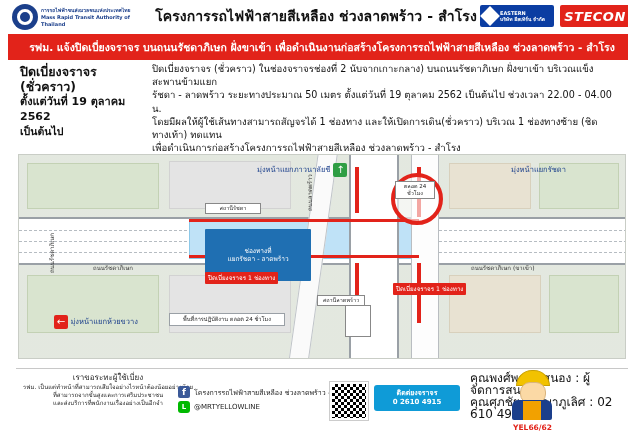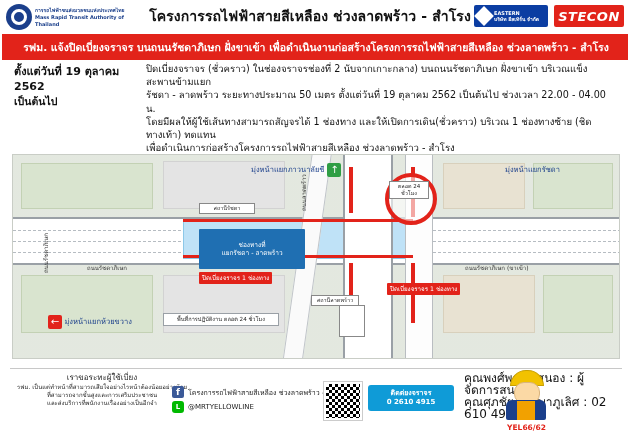--- a/index.html
+++ b/index.html
@@ -3,21 +3,21 @@
 <meta charset="utf-8">
 <style>
   html,body{margin:0;padding:0;}
   body{
     width:628px;height:435px;
     background:#ffffff;
     font-family:"DejaVu Sans","Liberation Sans",sans-serif;
     overflow:hidden;
     position:relative;
   }
-  .page{position:absolute;left:2px;top:0;width:552px;height:435px;background:#fff;box-sizing:border-box;}
+  .page{position:absolute;left:8px;top:0;width:552px;height:435px;background:#fff;box-sizing:border-box;}
 
   
   .header{position:absolute;left:0;top:0;width:628px;height:34px;background:#fff;}
   .mrta-logo{position:absolute;left:4px;top:2px;width:130px;height:30px;display:flex;align-items:center;gap:3px;}
   .mrta-mark{width:26px;height:26px;border-radius:50%;background:#1b3f8b;position:relative;flex:0 0 auto;}
   .mrta-mark:before{content:"";position:absolute;left:5px;top:5px;width:16px;height:16px;border-radius:50%;border:3px solid #fff;box-sizing:border-box;}
   .mrta-text{font-size:5px;line-height:7px;color:#1b3f8b;font-weight:bold;}
   .mrta-text .en{color:#1b3f8b;font-size:5px;}
 
   .head-title{position:absolute;left:138px;top:5px;width:340px;text-align:center;font-size:14px;font-weight:bold;color:#111;letter-spacing:0.1px;}
@@ -68,21 +68,21 @@
   
   .sign{position:absolute;font-size:7.5px;font-weight:normal;color:#1b3f8b;white-space:nowrap;}
   .sign .arrow{display:inline-block;background:#2f9e44;color:#fff;width:14px;height:14px;line-height:14px;text-align:center;border-radius:2px;margin-left:3px;vertical-align:middle;font-size:10px;}
   .sign.red .arrow{background:#e2231a;}
   .label{position:absolute;font-size:6px;color:#333;white-space:nowrap;}
   .label.v{transform:rotate(-90deg);transform-origin:left top;}
   .chip{position:absolute;font-size:6.2px;color:#fff;background:#e2231a;padding:1px 3px;border-radius:1px;white-space:nowrap;}
   .roundabout{position:absolute;width:44px;height:44px;border:4px solid #e2231a;border-radius:50%;background:rgba(255,255,255,0.6);}
   .detour-box{position:absolute;background:#ffffff;border:1px solid #9aa0a6;font-size:5.6px;color:#222;padding:2px;line-height:7px;text-align:center;}
   .signbox{position:absolute;background:#fff;border:1px solid #888;font-size:5.5px;line-height:7px;text-align:center;color:#222;padding:1px;}
-  .bluebox{position:absolute;background:#1f6fb2;color:#fff;font-size:6.5px;text-align:center;padding:12px 3px;line-height:8px;border-radius:1px;white-space:nowrap;}
+  .bluebox{position:absolute;background:#1f6fb2;color:#fff;font-size:6.5px;text-align:center;padding:18px 3px;line-height:8px;border-radius:1px;white-space:nowrap;}
 
   
   .footdiv{position:absolute;left:8px;top:368px;width:612px;height:0;border-top:1px solid #c8c8c8;}
   .apology{position:absolute;left:10px;top:372px;width:180px;font-size:8px;color:#222;line-height:11px;text-align:center;}
   .social{position:absolute;left:170px;top:386px;width:210px;}
   .soc-row{display:flex;align-items:center;gap:4px;margin-bottom:3px;}
   .soc-ico{width:12px;height:12px;border-radius:2px;color:#fff;font-size:9px;font-weight:bold;display:flex;align-items:center;justify-content:center;flex:0 0 auto;}
   .soc-ico.fb{background:#3b5998;}
   .soc-ico.line{background:#00b900;border-radius:3px;font-size:7px;}
   .soc-txt{font-size:7px;color:#222;}
@@ -119,20 +119,21 @@
       </div>
     </div>
     <div class="stecon">STECON</div>
   </div>
 
   <div class="redbar">รฟม. แจ้งปิดเบี่ยงจราจร บนถนนรัชดาภิเษก ฝั่งขาเข้า เพื่อดำเนินงานก่อสร้างโครงการรถไฟฟ้าสายสีเหลือง ช่วงลาดพร้าว - สำโรง</div>
 
   <div class="frame">
 
     <div class="leftbox">
+      <div class="l1">ปิดเบี่ยงจราจร (ชั่วคราว)</div>
       <div class="l2">ตั้งแต่วันที่ 19 ตุลาคม 2562</div>
       <div class="l3">เป็นต้นไป</div>
     </div>
 
     <div class="rightbox">
       <p>ปิดเบี่ยงจราจร (ชั่วคราว) ในช่องจราจรช่องที่ 2 นับจากเกาะกลาง) บนถนนรัชดาภิเษก ฝั่งขาเข้า บริเวณแข็งสะพานข้ามแยก</p>
       <p>รัชดา - ลาดพร้าว ระยะทางประมาณ 50 เมตร ตั้งแต่วันที่ 19 ตุลาคม 2562 เป็นต้นไป ช่วงเวลา 22.00 - 04.00 น.</p>
       <p>โดยมีผลให้ผู้ใช้เส้นทางสามารถสัญจรได้ 1 ช่องทาง และให้เปิดการเดิน(ชั่วคราว) บริเวณ 1 ช่องทางซ้าย (ชิดทางเท้า) ทดแทน</p>
       <p>เพื่อดำเนินการก่อสร้างโครงการรถไฟฟ้าสายสีเหลือง ช่วงลาดพร้าว - สำโรง</p>
     </div>

